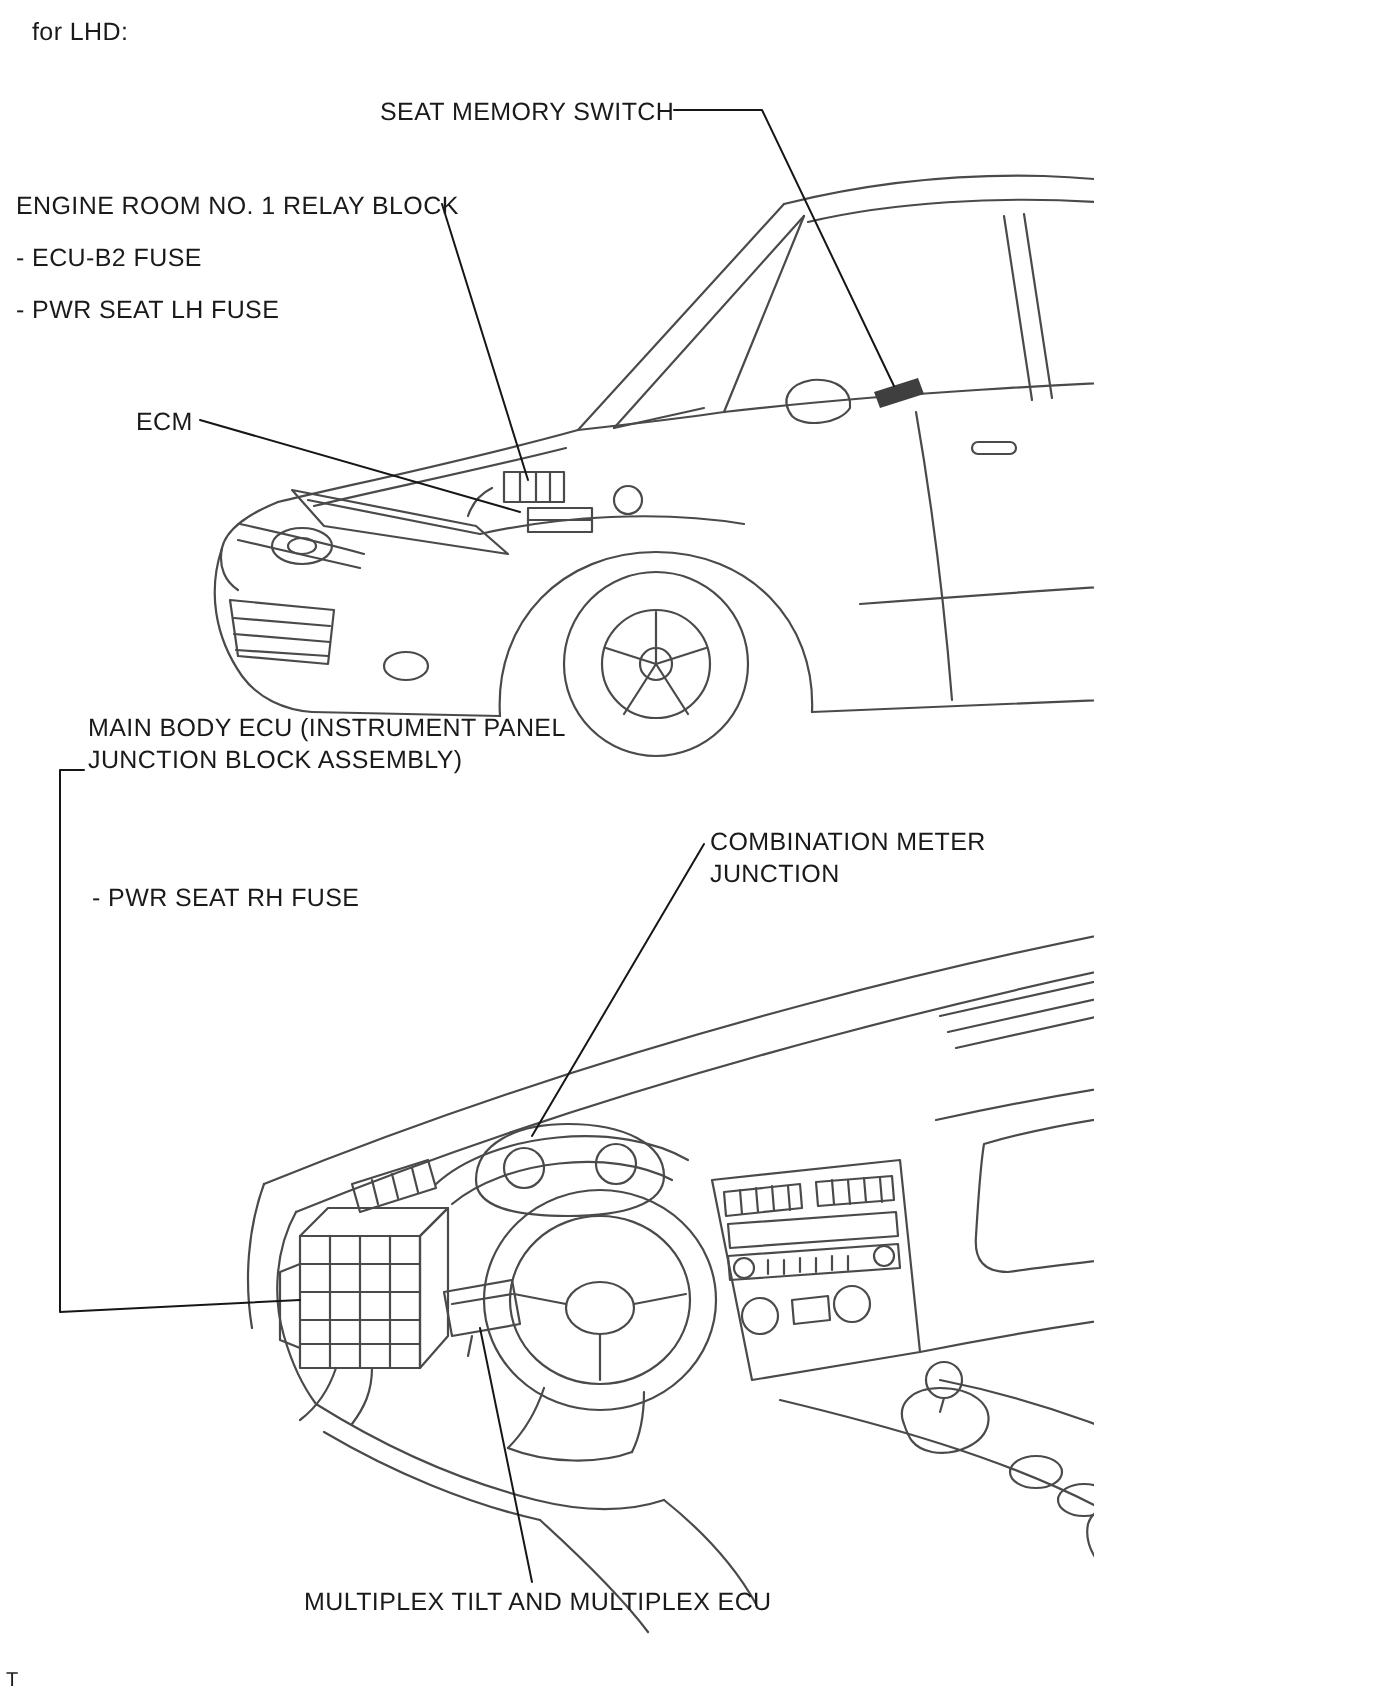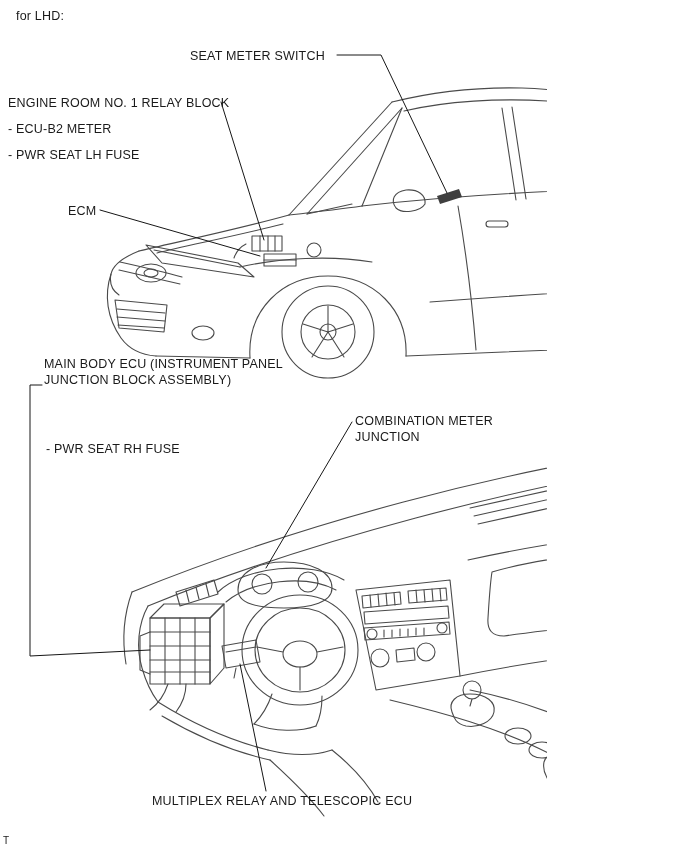--- a/index.html
+++ b/index.html
@@ -241,34 +241,34 @@
       <polyline points="221,102 264,240"></polyline>
       <polyline points="100,210 260,256"></polyline>
       <polyline points="42,385 30,385 30,656 150,650"></polyline>
       <polyline points="352,422 266,568"></polyline>
       <polyline points="266,791 240,664"></polyline>
     </g>
   </svg>
 
   <div class="lbl" style="left:16px; top:8px;">for LHD:</div>
 
-  <div class="lbl" style="left:190px; top:48px;">SEAT METER SWITCH</div>
+  <div class="lbl" style="left:190px; top:48px;">SEAT MEMORY SWITCH</div>
 
   <div class="lbl" style="left:8px; top:95px;">ENGINE ROOM NO. 1 RELAY BLOCK</div>
 
-  <div class="lbl" style="left:8px; top:121px;">- ECU-B2 METER</div>
+  <div class="lbl" style="left:8px; top:121px;">- ECU-B2 FUSE</div>
 
   <div class="lbl" style="left:8px; top:147px;">- PWR SEAT LH FUSE</div>
 
   <div class="lbl" style="left:68px; top:203px;">ECM</div>
 
   <div class="lbl" style="left:44px; top:356px;">MAIN BODY ECU (INSTRUMENT PANEL
 JUNCTION BLOCK ASSEMBLY)</div>
 
   <div class="lbl" style="left:46px; top:441px;">- PWR SEAT RH FUSE</div>
 
   <div class="lbl" style="left:355px; top:413px;">COMBINATION METER JUNCTION</div>
 
-  <div class="lbl" style="left:152px; top:793px;">MULTIPLEX RELAY AND TELESCOPIC ECU</div>
+  <div class="lbl" style="left:152px; top:793px;">MULTIPLEX TILT AND MULTIPLEX ECU</div>
 
   <div class="lbl small" style="left:3px; top:833px;">T</div>
 
 </div>
 
 </body></html>

